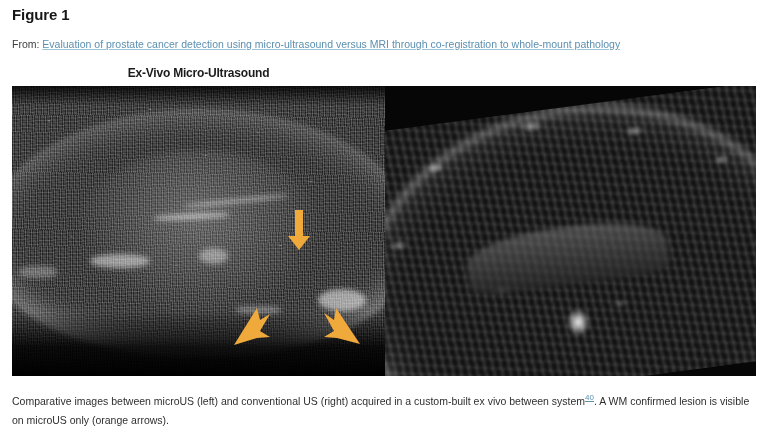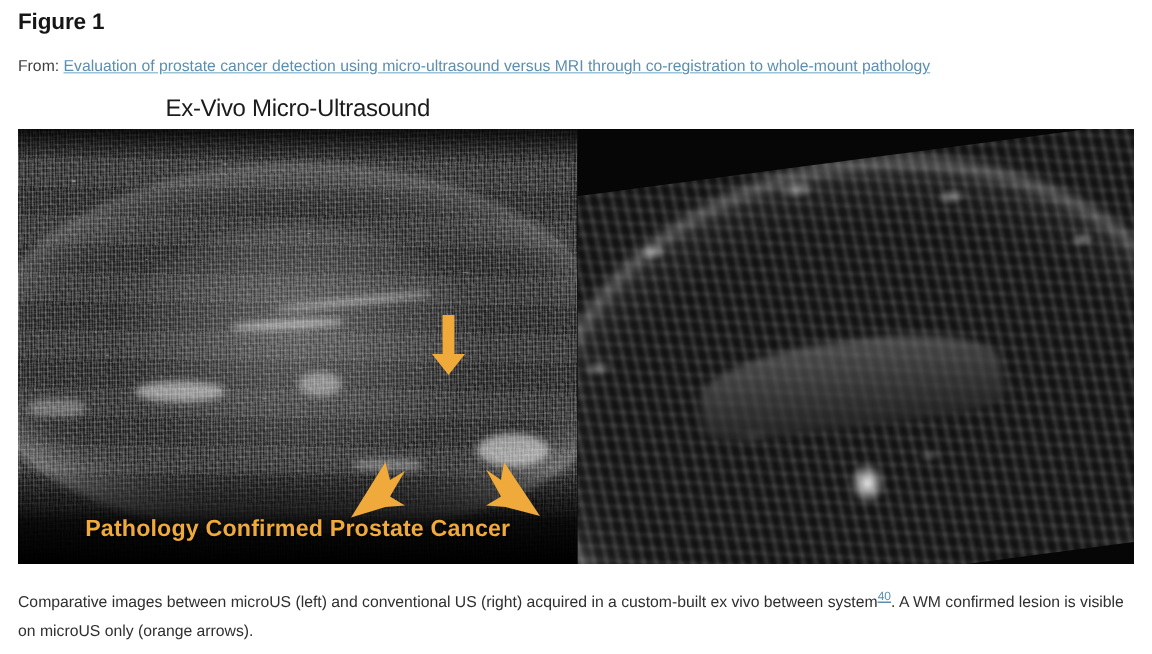--- a/index.html
+++ b/index.html
@@ -56,23 +56,23 @@
     position: absolute;
     left: 12px;
     top: 60px;
     width: 744px;
     height: 26px;
     display: flex;
   }
   .panel-title {
     flex: 0 0 50%;
     text-align: center;
-    font-size: 16px;
+    font-size: 12px;
     color: #1b1b1b;
-    font-weight: 400;
+    font-weight: 700;
     line-height: 26px;
     letter-spacing: -0.2px;
   }
   .panel-title.left { flex-basis: 373px; }
   .panel-title.right { flex-basis: 371px; }
 
   
   .figure-area {
     position: absolute;
     left: 12px;
@@ -315,21 +315,20 @@
 
         <g>
           <path d="M222 259 L245 222 L248 234 L258 228 L248 245 L258 251 L245 252 Z" fill="#f0a93b"></path>
         </g>
 
         <g>
           <path d="M348 258 L324 222 L322 234 L312 227 L322 245 L312 251 L325 252 Z" fill="#f0a93b"></path>
         </g>
       </svg>
 
-      <div class="overlay-caption">Pathology Confirmed Prostate Cancer</div>
     </div>
 
     <div class="us-panel right">
       <div class="tilt-wrap">
         <div class="tilt-img">
           <div class="conv-speckle"></div>
           <div class="capsule-right"></div>
           <div class="urethra"></div>
           <div class="bright-blob-r"></div>
           <div class="shadow-wedge sw-top"></div>

